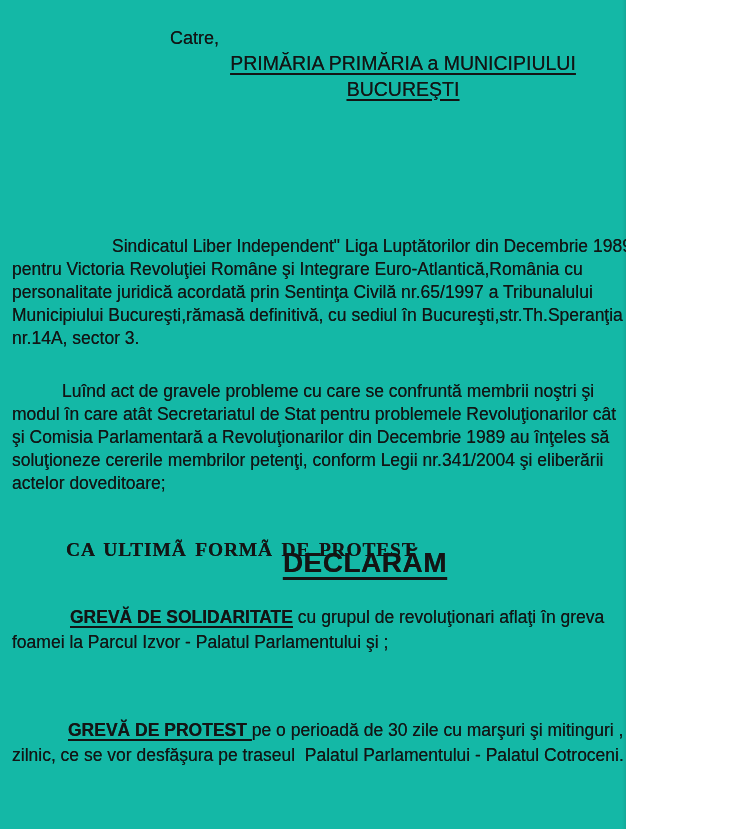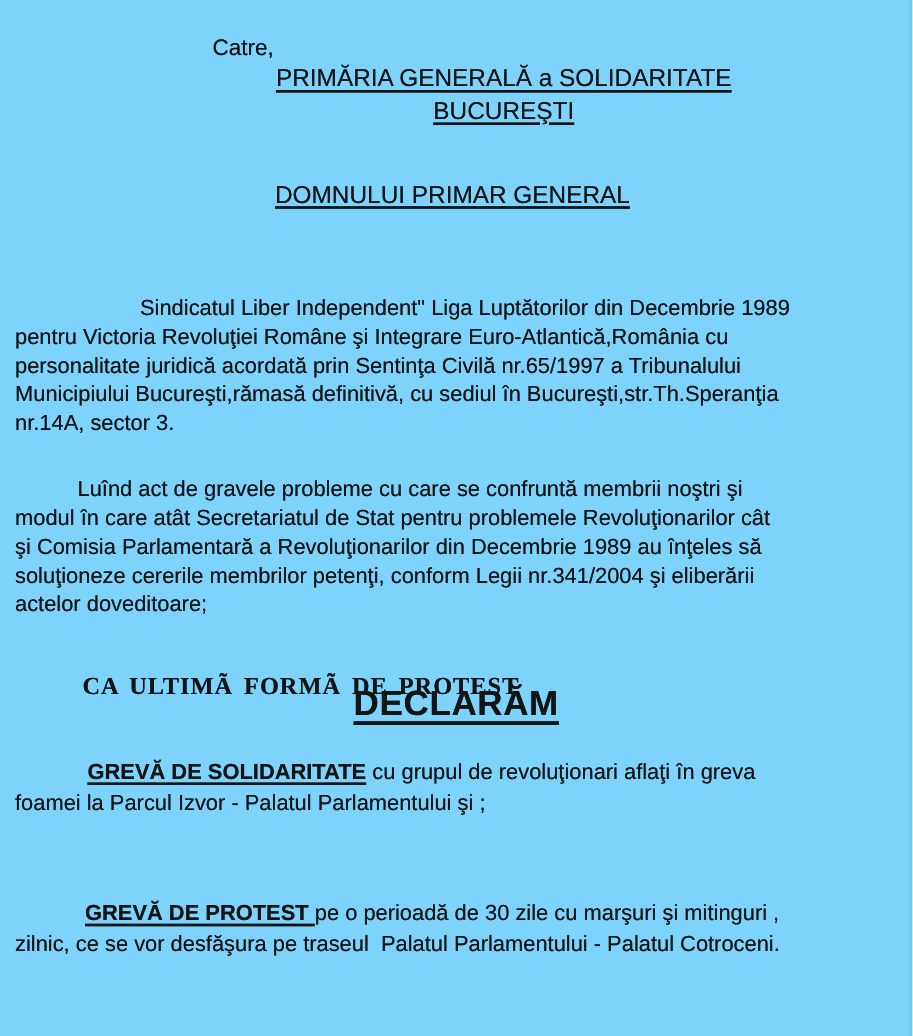--- a/index.html
+++ b/index.html
@@ -2,23 +2,23 @@
 <html lang="ro"><head>
 <meta charset="utf-8">
 <style>
   html, body {
     margin: 0;
     padding: 0;
     background: #ffffff;
   }
   .page {
     position: relative;
-    width: 730px;
+    width: 626px;
     height: 829px;
-    background: #7dd3fc;
+    background: #14b8a6;
     overflow: hidden;
     font-family: "Liberation Sans", sans-serif;
     color: #141414;
     
     text-shadow: 0 0 0.5px rgba(0,0,0,0.7);
   }
   .abs { position: absolute; }
 
   .salutation {
     left: 170px; top: 27px;
@@ -97,25 +97,24 @@
   }
 </style>
 </head>
 <body>
 
 <div class="page">
 
   <div class="abs salutation">Catre,</div>
 
   <div class="abs recipient">
-    <span class="u-line">PRIMĂRIA GENERALĂ a SOLIDARITATE</span><br>
+    <span class="u-line">PRIMĂRIA PRIMĂRIA a MUNICIPIULUI</span><br>
     <span class="u-line">BUCUREŞTI</span>
   </div>
 
-  <div class="abs addressee">DOMNULUI PRIMAR GENERAL</div>
 
   <div class="abs para para-intro">Sindicatul Liber Independent" Liga Luptătorilor din Decembrie 1989
 pentru Victoria Revoluţiei Române şi Integrare Euro-Atlantică,România cu
 personalitate juridică acordată prin Sentinţa Civilă nr.65/1997 a Tribunalului
 Municipiului Bucureşti,rămasă definitivă, cu sediul în Bucureşti,str.Th.Speranţia
 nr.14A, sector 3.</div>
 
   <div class="abs para para-context">Luînd act de gravele probleme cu care se confruntă membrii noştri şi
 modul în care atât Secretariatul de Stat pentru problemele Revoluţionarilor cât
 şi Comisia Parlamentară a Revoluţionarilor din Decembrie 1989 au înţeles să

